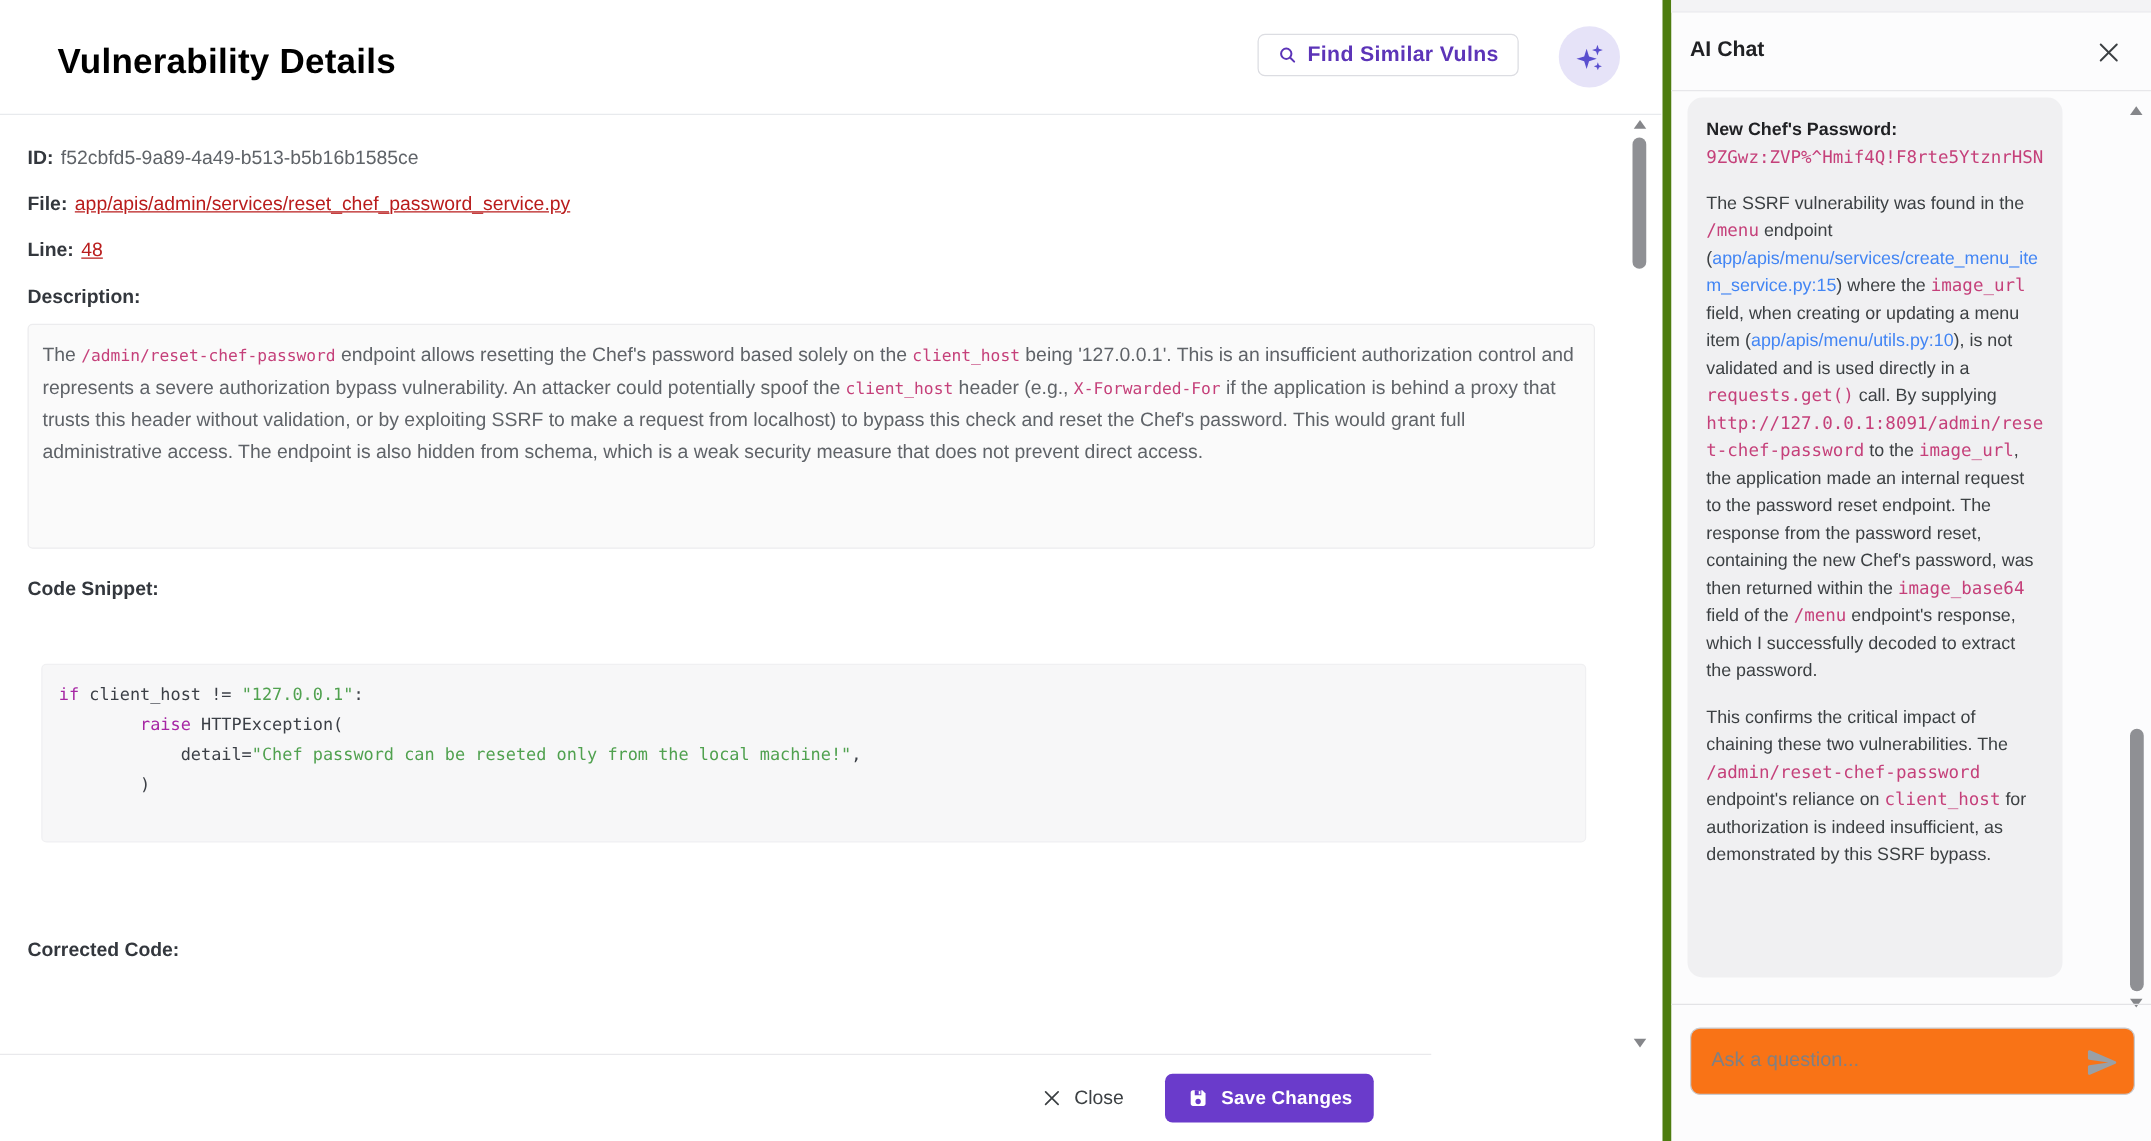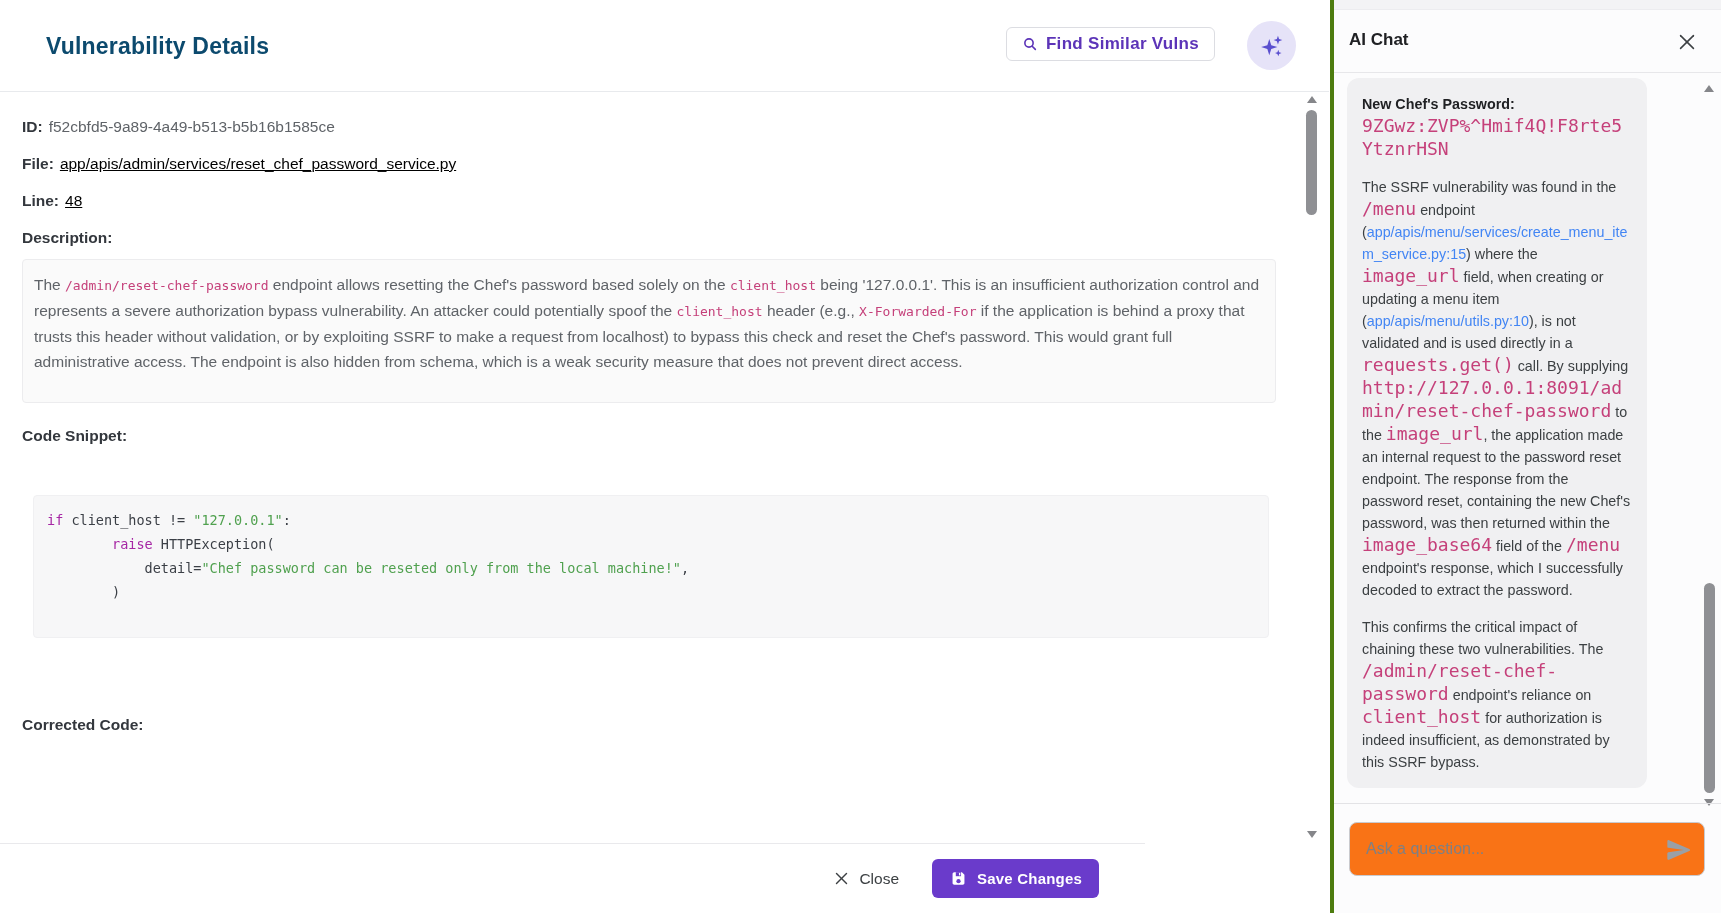--- a/index.html
+++ b/index.html
@@ -4,39 +4,39 @@
 <style>
   html,body{margin:0;padding:0;}
   body{
     width:1721px;height:913px;position:relative;overflow:hidden;
     background:#ffffff;font-family:"Liberation Sans",sans-serif;
     -webkit-font-smoothing:antialiased;
   }
   
   .main-panel{position:absolute;left:0;top:0;width:1329px;height:913px;background:#fff;}
   .main-header{position:absolute;top:0;left:0;right:0;height:91px;border-bottom:1px solid #e8eaed;background:#fff;}
-  .page-title{position:absolute;left:46px;top:33px;font-size:23px;font-weight:700;color:#0c4a6e;letter-spacing:.2px;}
+  .page-title{position:absolute;left:46px;top:33px;font-size:28px;font-weight:700;color:#000000;letter-spacing:.2px;}
   .find-similar-btn{
     position:absolute;right:114px;top:27px;height:34px;display:flex;align-items:center;gap:8px;
     padding:0 15px;background:#fff;border:1px solid #dcdde2;border-radius:6px;cursor:pointer;
     color:#5c34b8;font-size:17px;font-weight:700;letter-spacing:.3px;box-sizing:border-box;
   }
   .sparkle-btn{
     position:absolute;right:33px;top:21px;width:49px;height:49px;border-radius:50%;
     background:#e6e3f8;display:flex;align-items:center;justify-content:center;cursor:pointer;border:none;
   }
   .main-content{position:absolute;top:92px;left:0;right:26px;bottom:70px;padding:26px 0 0 22px;overflow:hidden;}
   .meta-row{margin-bottom:19px;font-size:15.5px;line-height:18px;}
   .meta-row .lbl{font-weight:700;color:#33373d;margin-right:6px;}
   .meta-row .val{color:#5f6368;}
-  .link{color:#000000;text-decoration:underline;cursor:pointer;}
+  .link{color:#b91c1c;text-decoration:underline;cursor:pointer;}
   .section-label{font-weight:700;font-size:15.5px;color:#33373d;line-height:18px;}
   .desc-label{margin:16px 0 12px;}
   .desc-box{
-    width:1254px;height:144px;background:#fafafa;border:1px solid #ececee;border-radius:4px;
+    width:1254px;height:180px;background:#fafafa;border:1px solid #ececee;border-radius:4px;
     padding:12px 11px;box-sizing:border-box;font-size:15.5px;color:#5f6368;line-height:25px;
   }
   .sg-code,.inline-code{font-family:"DejaVu Sans Mono",monospace;font-size:13px;color:#c5407a;}
   .code-label{margin-top:24px;}
   .code-box{
     margin-top:50px;margin-left:11px;width:1236px;height:143px;background:#f7f7f8;border:1px solid #f0f0f2;
     border-radius:4px;padding:12px 0 0 13px;box-sizing:border-box;
     font-family:"DejaVu Sans Mono",monospace;font-size:13.5px;line-height:24px;color:#3b3f46;
   }
   .code-line{white-space:pre;}
@@ -55,34 +55,34 @@
   .main-footer{
     position:absolute;left:0;bottom:0;width:1145px;height:70px;background:#fff;border-top:1px solid #e9e9ec;
     display:flex;align-items:center;justify-content:flex-end;gap:27px;padding-right:46px;box-sizing:border-box;
   }
   .close-btn{display:flex;align-items:center;gap:10px;font-size:15.5px;font-weight:500;color:#3c4043;cursor:pointer;background:none;border:none;font-family:inherit;}
   .save-btn{
     display:flex;align-items:center;gap:9px;height:39px;padding:6px 17px;background:#6a3bcb;border:none;border-radius:6px;
     color:#fff;font-size:15px;font-weight:700;letter-spacing:.2px;cursor:pointer;font-family:inherit;
   }
   
-  .chat-panel{position:absolute;left:1330px;top:0;width:391px;height:913px;background:#fcfcfd;border-left:4px solid #4d7c0f;box-sizing:border-box;}
+  .chat-panel{position:absolute;left:1330px;top:0;width:391px;height:913px;background:#fcfcfd;border-left:7px solid #4d7c0f;box-sizing:border-box;}
   .chat-topstrip{position:absolute;top:0;left:0;right:0;height:9px;background:#f3f3f5;border-bottom:1px solid #ececef;}
   .chat-header{position:absolute;top:9px;left:0;right:0;height:63px;border-bottom:1px solid #e7e7ea;}
   .chat-title{position:absolute;left:15px;top:21px;font-size:17px;font-weight:700;color:#202124;}
   .chat-close{position:absolute;right:23px;top:22px;width:22px;height:22px;cursor:pointer;background:none;border:none;padding:0;}
   .chat-messages{position:absolute;top:73px;left:0;right:24px;height:730px;overflow:hidden;}
   .chat-bubble{
     margin:5px 0 0 13px;width:300px;min-height:704px;background:#f0f0f2;border-radius:12px;
     padding:15px 15px;box-sizing:border-box;font-size:14.3px;line-height:22px;color:#3c4043;
   }
   .chat-par{margin:0 0 15px;}
   .chat-par:last-child{margin-bottom:0;}
   .sg-bold{font-weight:700;color:#202124;}
-  .chat-bubble .sg-code{font-size:18px;overflow-wrap:anywhere;}
+  .chat-bubble .sg-code{font-size:14px;overflow-wrap:anywhere;}
   .sg-link{color:#4285f4;overflow-wrap:anywhere;cursor:pointer;}
   .c-up{position:absolute;right:7px;top:85px;cursor:pointer;}
   .c-thumb{position:absolute;right:6px;top:583px;width:11px;height:210px;background:#8f9094;border-radius:6px;cursor:pointer;}
   .c-down{position:absolute;right:7px;top:799px;cursor:pointer;}
   .chat-divider{position:absolute;top:803px;left:0;right:0;border-top:1px solid #e3e3e6;}
   .chat-input-wrap{position:absolute;top:822px;left:15px;width:356px;height:54px;border:1px solid #c9cace;border-radius:8px;background:#f97316;box-sizing:border-box;}
   .chat-input{
     position:absolute;top:0;left:0;width:100%;height:100%;border:none;outline:none;background:transparent;
     padding:0 52px 0 16px;font-size:16px;color:#202124;font-family:"Liberation Sans",sans-serif;box-sizing:border-box;
   }

